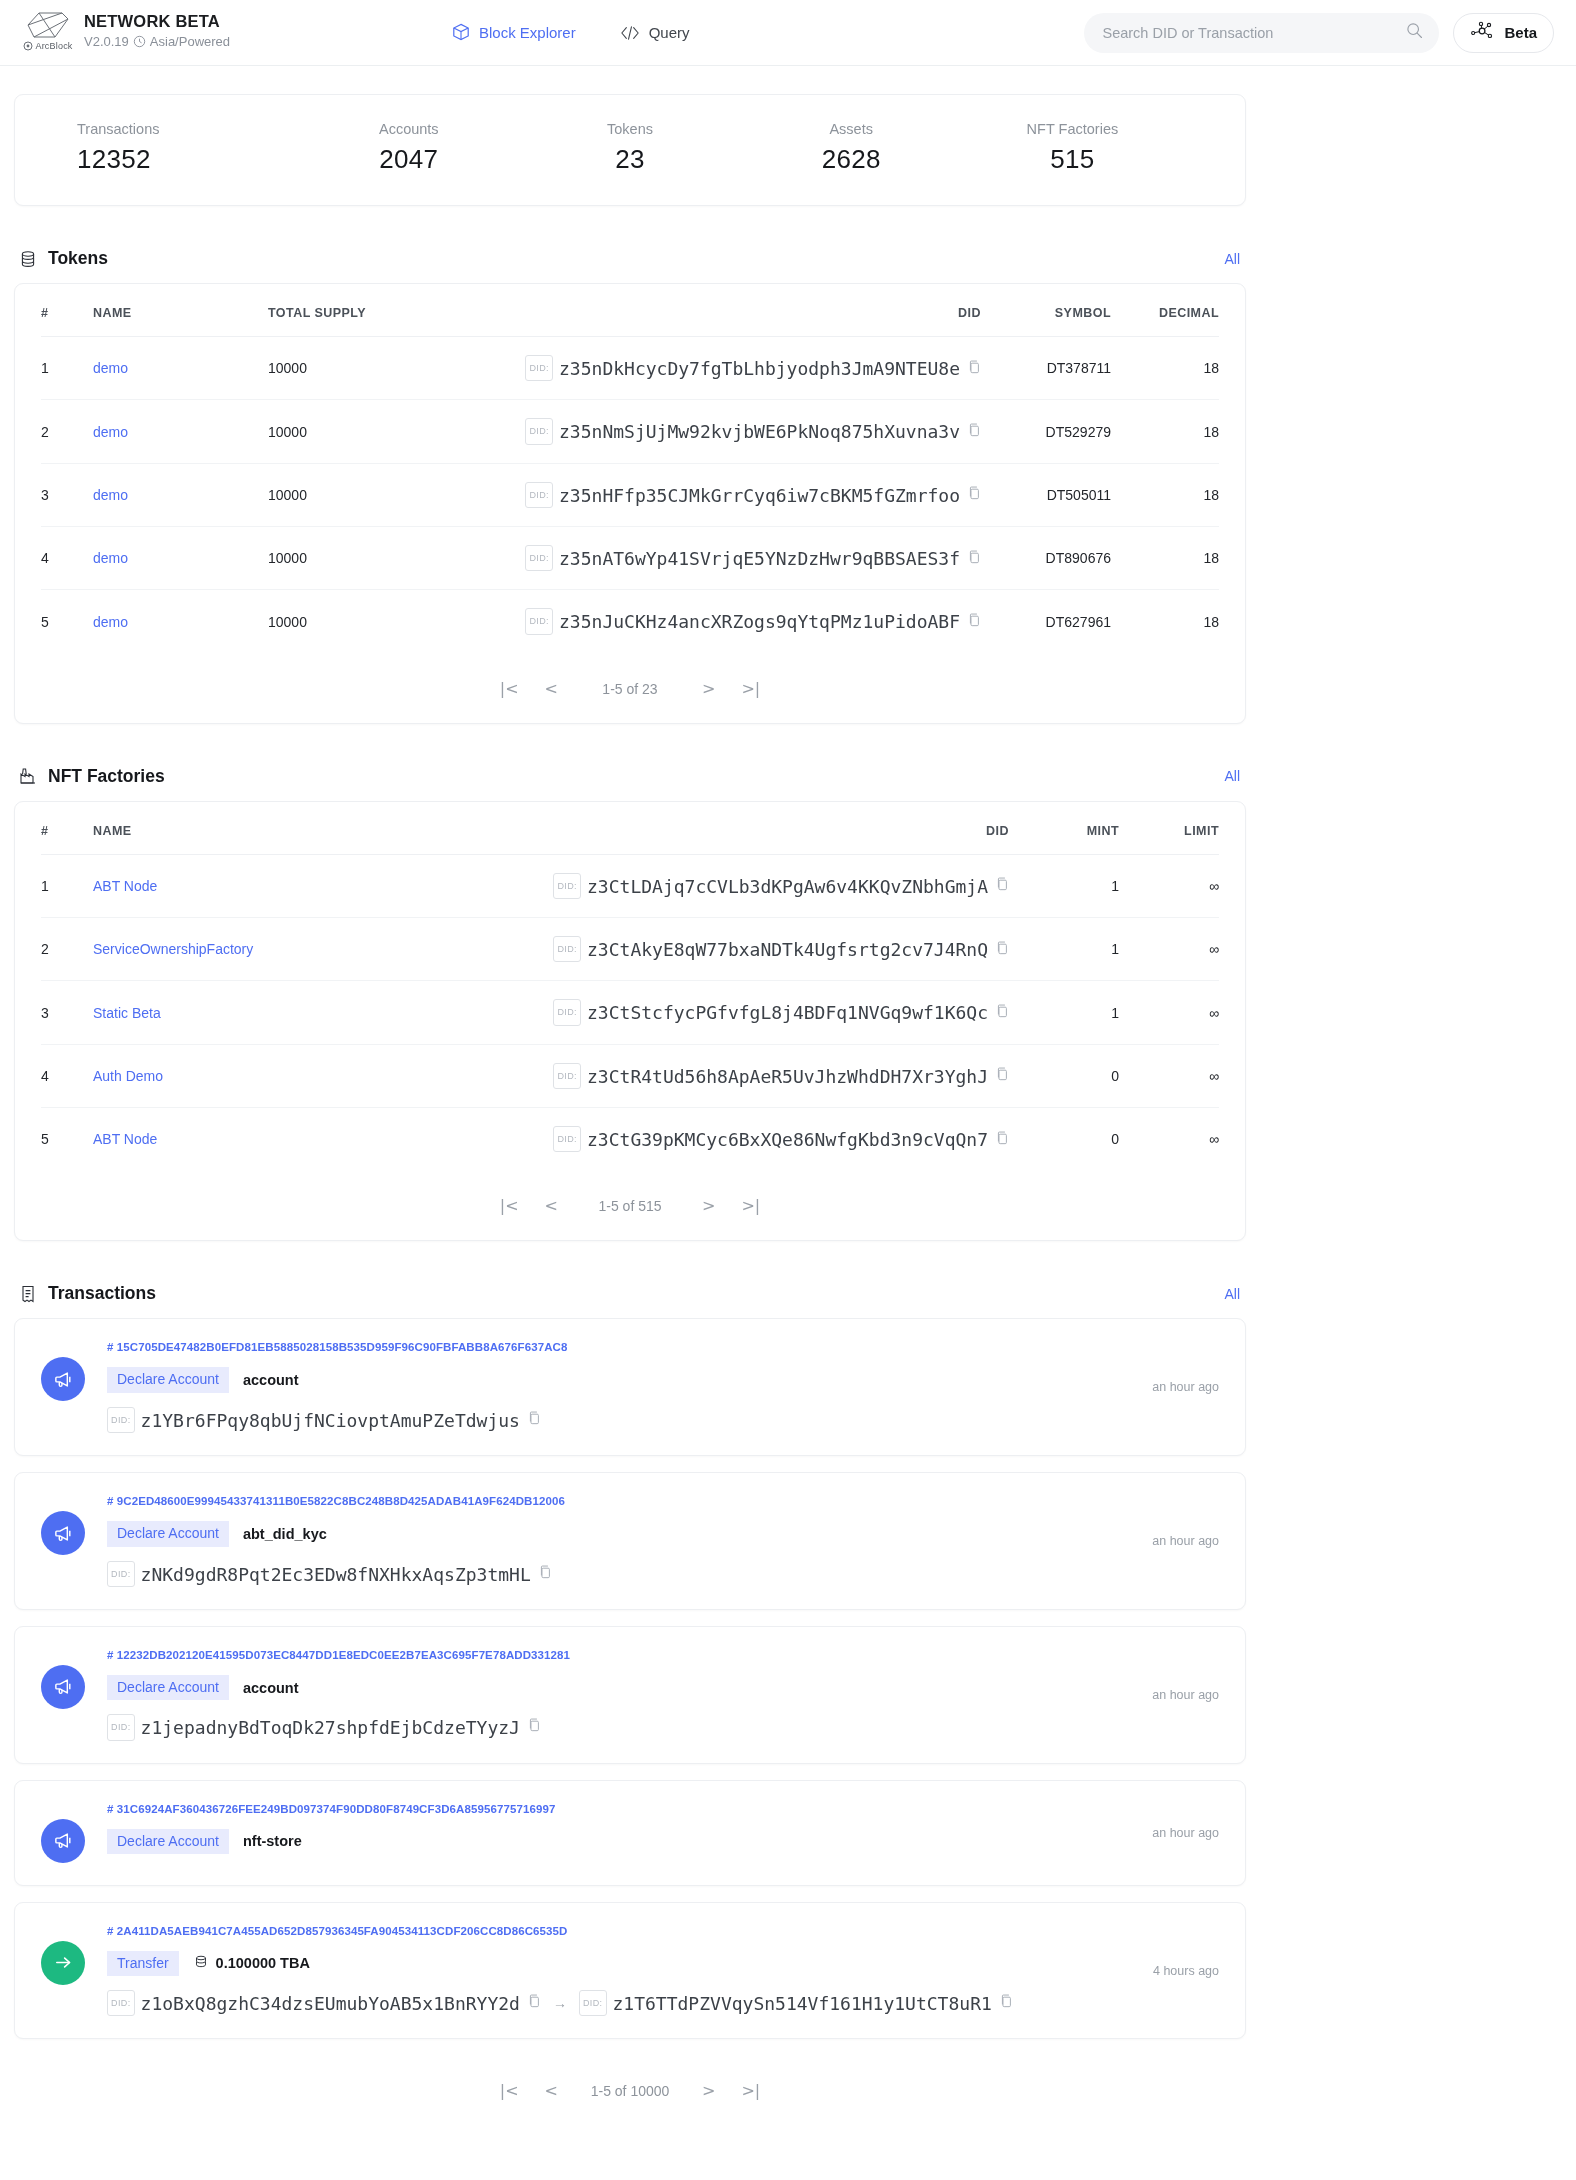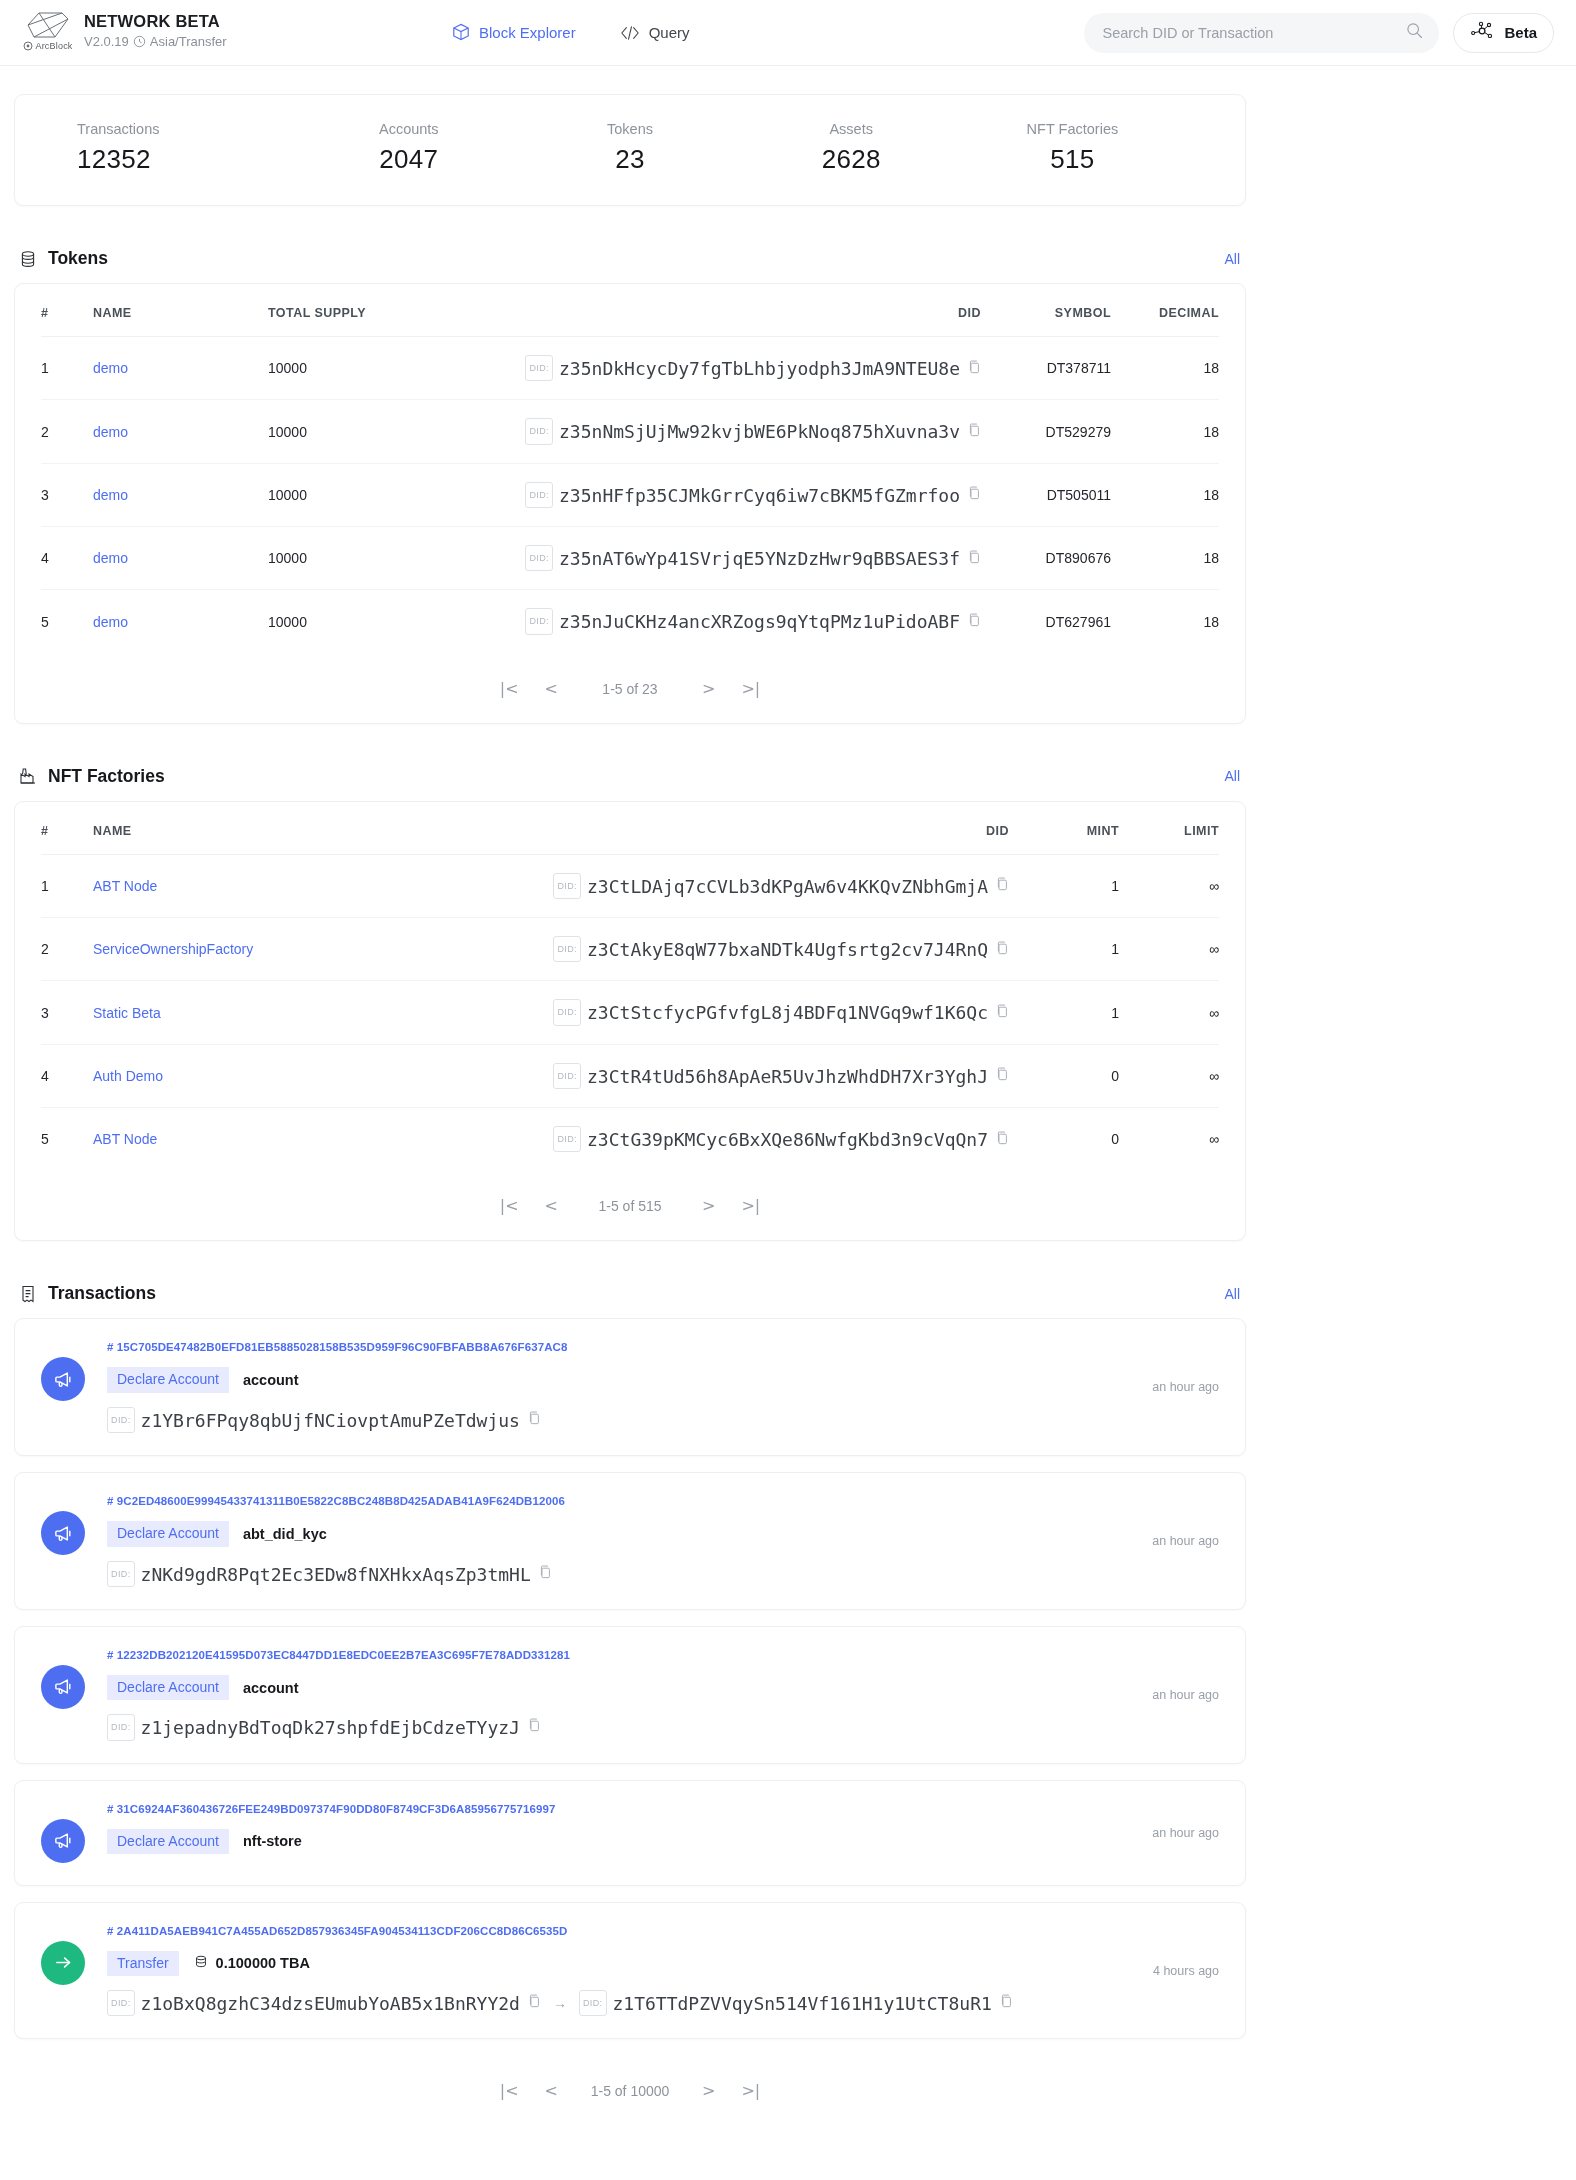--- a/index.html
+++ b/index.html
@@ -170,21 +170,21 @@
     <div class="brand-text">
       <div class="brand-title">NETWORK BETA</div>
       <div class="brand-sub">
         <span>V2.0.19</span>
         <span class="clock">
           <svg width="13" height="13" viewBox="0 0 14 14">
               <circle cx="7" cy="7" r="5.6" fill="none" stroke="#8a9099" stroke-width="1"></circle>
               <path d="M7 4 L7 7 L9.2 8.4" fill="none" stroke="#8a9099" stroke-width="1"></path>
             </svg>
         </span>
-        <span>Asia/Transfer</span>
+        <span>Asia/Powered</span>
       </div>
     </div>
   </div>
 
   <div class="nav">
     <div class="nav-item active">
       <span class="nav-icon">
         <svg width="18" height="19" viewBox="0 0 18 19">
             <path d="M9 1.4 L16.2 5 V13 L9 16.6 L1.8 13 V5 Z" fill="none" stroke="#4e6ef2" stroke-width="1.2"></path>
             <path d="M1.8 5 L9 8.6 L16.2 5 M9 8.6 V16.6" fill="none" stroke="#4e6ef2" stroke-width="1.1"></path>

